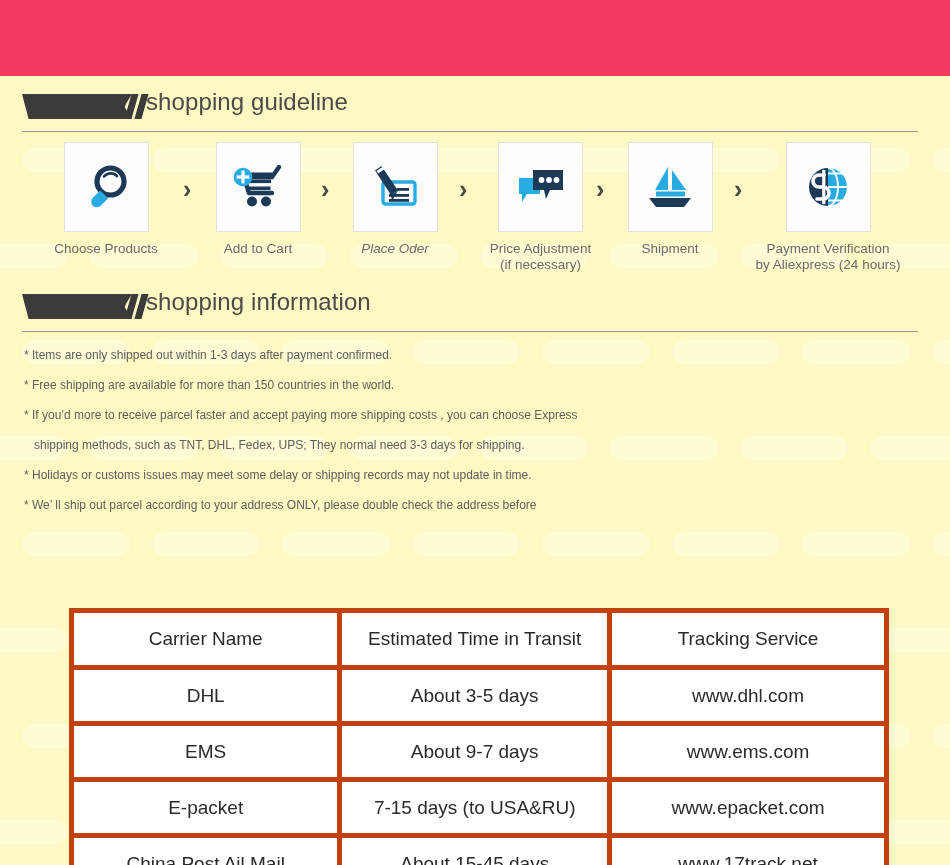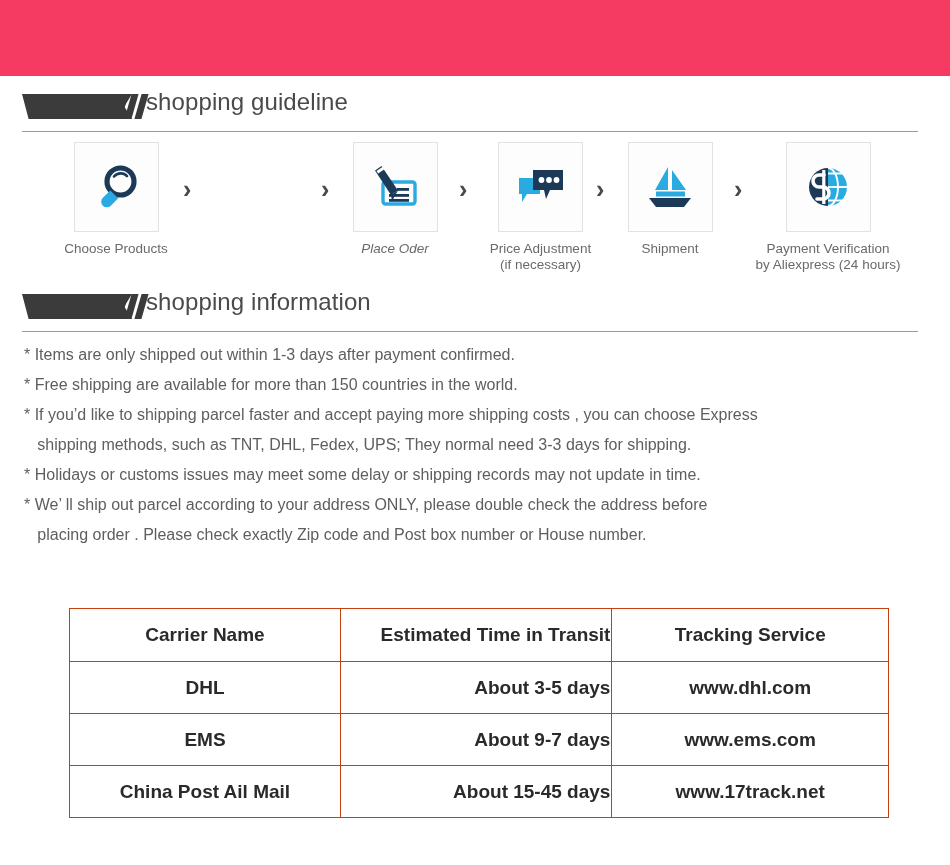--- a/index.html
+++ b/index.html
@@ -11,21 +11,21 @@
     height: 865px;
     background: #dcdcdc;
     font-family: "Liberation Sans", sans-serif;
     overflow: hidden;
     position: relative;
   }
   #page {
     position: relative;
     width: 950px;
     height: 865px;
-    background: #ffffff;
+    background: #fef9c3;
     overflow: hidden;
   }
 
   
   #watermarks {
     position: absolute;
     left: 0; top: 0;
     width: 950px; height: 865px;
     pointer-events: none;
     z-index: 0;
@@ -141,53 +141,53 @@
 
   
   #info-lines {
     position: absolute;
     left: 24px;
     top: 340px;
     width: 905px;
     z-index: 3;
   }
   .info-line {
-    font-size: 16px;
+    font-size: 12px;
     color: #5e5e5e;
     line-height: 30px;
     white-space: pre;
   }
 
   
   #carrier-table {
     position: absolute;
     left: 69px;
     top: 608px;
     width: 820px;
     border-collapse: collapse;
     background: #ffffff;
     z-index: 3;
   }
   #carrier-table td, #carrier-table th {
-    border: 1px solid #c2410c;
+    border: 5px solid #c2410c;
     text-align: center;
-    font-weight: 700;
+    font-weight: 400;
     color: #2a2a2a;
     background: #ffffff;
   }
   #carrier-table th {
     font-size: 19px;
     height: 50px;
   }
   #carrier-table td {
     font-size: 19px;
     height: 49px;
   }
   #carrier-table .c1 { width: 272px; }
-  #carrier-table .c2 { width: 272px; text-align: right; }
+  #carrier-table .c2 { width: 272px; }
   #carrier-table .c3 { width: 276px; }
 </style>
 </head>
 <body>
 
 <div id="page">
 
   <div id="watermarks">
       <div class="wm" style="left: -40px; top: 52px;"></div>
       <div class="wm" style="left: 90px; top: 52px;"></div>
@@ -269,32 +269,49 @@
     <div class="sh-rule"></div>
     <div class="sh-tag"></div>
     <div class="sh-bar b1"></div>
     <div class="sh-bar b2"></div>
     <div class="sh-bar b3"></div>
     <div class="sh-title">shopping guideline</div>
   </div>
 
   <div id="steps">
 
-    <div class="step" style="left:46px; width:140px;">
+    <div class="step" style="left:36px; width:140px;">
       <div class="step-box">
         <svg width="52" height="52" viewBox="0 0 52 52">
           <circle cx="30.5" cy="20.5" r="13.5" fill="none" stroke="#1c3a57" stroke-width="5.2"></circle>
           <path d="M24 15.5c3.5-4 9.5-4.2 13 -0.4" fill="none" stroke="#1c3a57" stroke-width="2.6" stroke-linecap="round"></path>
           <path d="M20.3 29.4 L12.6 37.1 a5.6 5.6 0 0 0 7.9 7.9 L28.2 37.3 Z" fill="#29abe2"></path>
         </svg>
       </div>
       <div class="step-label">Choose Products</div>
     </div>
     <div class="chev" style="left:183px;">›</div>
 
+    <div class="step" style="left:188px; width:140px;">
+      <div class="step-box">
+        <svg width="56" height="52" viewBox="0 0 56 52">
+          <path d="M16 16 H42 L49 6" fill="none" stroke="#1c3a57" stroke-width="4.4" stroke-linecap="round"></path>
+          <rect x="21" y="11.5" width="21" height="3.6" fill="#1c3a57"></rect>
+          <rect x="20" y="18.5" width="21" height="3.6" fill="#1c3a57"></rect>
+          <rect x="17.5" y="25.5" width="23" height="3.6" fill="#1c3a57"></rect>
+          <path d="M12 10 L19 32 H42" fill="none" stroke="#1c3a57" stroke-width="4.4" stroke-linecap="round" stroke-linejoin="round"></path>
+          <circle cx="22" cy="40.5" r="5" fill="#1c3a57"></circle>
+          <circle cx="36" cy="40.5" r="5" fill="#1c3a57"></circle>
+          <circle cx="13" cy="16" r="9.3" fill="#29abe2"></circle>
+          <rect x="11.4" y="9.6" width="3.2" height="12.8" fill="#ffffff"></rect>
+          <rect x="6.6" y="14.4" width="12.8" height="3.2" fill="#ffffff"></rect>
+        </svg>
+      </div>
+      <div class="step-label">Add to Cart</div>
+    </div>
     <div class="chev" style="left:321px;">›</div>
 
     <div class="step" style="left:325px; width:140px;font-style:italic;">
       <div class="step-box">
         <svg width="56" height="52" viewBox="0 0 56 52">
           <rect x="16" y="21" width="32" height="22" rx="2.5" fill="none" stroke="#29abe2" stroke-width="3.4"></rect>
           <rect x="30" y="27" width="12" height="2.8" fill="#1c3a57"></rect>
           <rect x="22" y="33" width="20" height="2.8" fill="#1c3a57"></rect>
           <rect x="22" y="38" width="20" height="2.8" fill="#1c3a57"></rect>
           <path d="M8 9.5 L14.5 5 L31 29.5 L24 34 Z" fill="#1c3a57"></path>
@@ -359,25 +376,24 @@
     <div class="sh-tag"></div>
     <div class="sh-bar b1"></div>
     <div class="sh-bar b2"></div>
     <div class="sh-bar b3"></div>
     <div class="sh-title">shopping information</div>
   </div>
 
   <div id="info-lines">
     <div class="info-line">* Items are only shipped out within 1-3 days after payment confirmed.</div>
     <div class="info-line">* Free shipping are available for more than 150 countries in the world.</div>
-    <div class="info-line">* If you’d like to shipping parcel faster and accept paying more shipping costs , you can choose Express</div>
+    <div class="info-line">* If you’d more to receive parcel faster and accept paying more shipping costs , you can choose Express</div>
     <div class="info-line">   shipping methods, such as TNT, DHL, Fedex, UPS; They normal need 3-3 days for shipping.</div>
     <div class="info-line">* Holidays or customs issues may meet some delay or shipping records may not update in time.</div>
     <div class="info-line">* We’ ll ship out parcel according to your address ONLY, please double check the address before</div>
-    <div class="info-line">   placing order . Please check exactly Zip code and Post box number or House number.</div>
   </div>
 
   <table id="carrier-table">
     <thead>
       <tr>
         <th class="c1">Carrier Name</th>
         <th class="c2">Estimated Time in Transit</th>
         <th class="c3">Tracking Service</th>
       </tr>
     </thead>
@@ -386,20 +402,25 @@
         <td class="c1">DHL</td>
         <td class="c2">About 3-5 days</td>
         <td class="c3">www.dhl.com</td>
       </tr>
       <tr>
         <td class="c1">EMS</td>
         <td class="c2">About 9-7 days</td>
         <td class="c3">www.ems.com</td>
       </tr>
       <tr>
+        <td class="c1">E-packet</td>
+        <td class="c2">7-15 days (to USA&amp;RU)</td>
+        <td class="c3">www.epacket.com</td>
+      </tr>
+      <tr>
         <td class="c1">China Post Ail Mail</td>
         <td class="c2">About 15-45 days</td>
         <td class="c3">www.17track.net</td>
       </tr>
     </tbody>
   </table>
 
 </div>
 
 </body></html>

